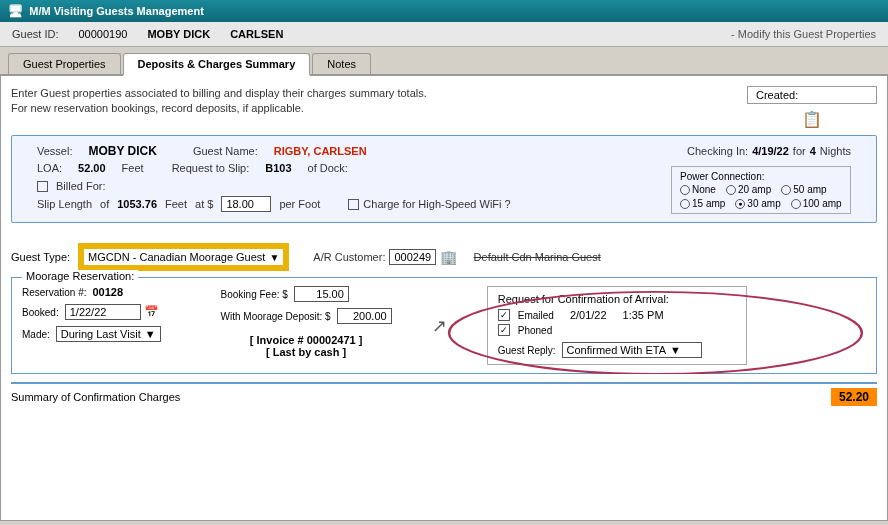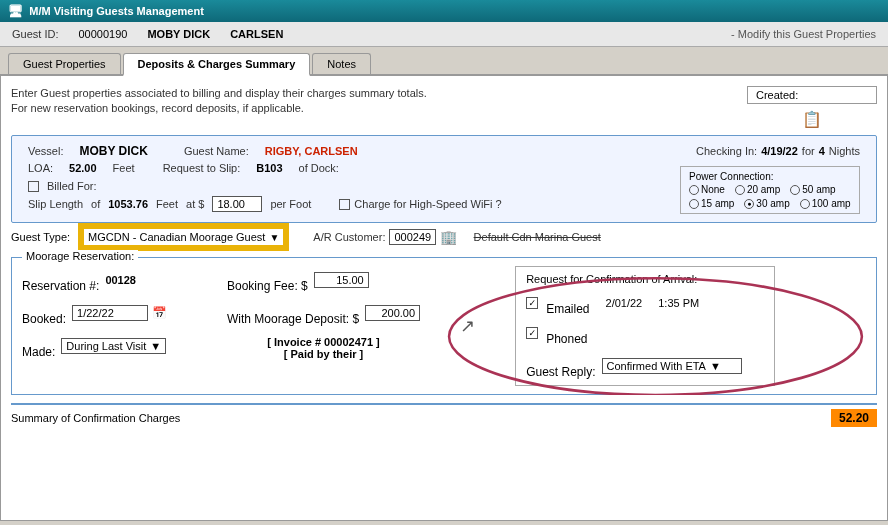--- a/index.html
+++ b/index.html
@@ -78,22 +78,22 @@
       min-width: 130px;
     }
     .created-icon {
       font-size: 16px;
       cursor: pointer;
     }
     
     .guest-details-box {
       border: 1px solid #6699cc;
       background: #f0f4ff;
-      padding: 8px 16px;
-      margin-bottom: 0;
+      padding: 8px 25px;
+      margin-bottom: 20px;
       border-radius: 2px;
     }
     
     .guest-row {
       display: flex;
       align-items: center;
       gap: 16px;
       margin-bottom: 4px;
       flex-wrap: nowrap;
     }
@@ -158,21 +158,21 @@
     .reservation-row {
       display: flex;
       align-items: flex-start;
       gap: 30px;
     }
     
     .left-col { display: flex; flex-direction: column; gap: 6px; }
     .mid-col { display: flex; flex-direction: column; gap: 6px; margin-left: 20px; }
     
     .res-field-row { display: flex; align-items: center; gap: 6px; }
-    .res-label { font-size: 12px; white-space: nowrap; margin-top: 13px; }
+    .res-label { font-size: 10px; white-space: nowrap; }
     .res-value { font-size: 11px; }
     
     .date-box { display: flex; align-items: center; gap: 4px; }
     .date-input { border: 1px solid #555; background: white; padding: 1px 4px; font-size: 11px; width: 76px; }
     .cal-icon { font-size: 12px; cursor: pointer; }
     
     .made-select { border: 1px solid #555; background: white; padding: 1px 4px; font-size: 11px; display: inline-flex; align-items: center; gap: 4px; }
     
     .fee-row { display: flex; align-items: center; gap: 6px; }
     .fee-input { border: 1px solid #555; background: white; padding: 1px 4px; font-size: 11px; width: 55px; text-align: right; }
@@ -382,21 +382,21 @@
           <div class="fee-row">
             <span class="res-label">Booking Fee: $</span>
             <input class="fee-input" type="text" value="15.00" style="">
           </div>
           <div class="fee-row">
             <span class="res-label">With Moorage Deposit: $</span>
             <input class="fee-input" type="text" value="200.00" style="">
           </div>
           <div style="margin-top:4px; text-align:center;">
             <div class="invoice-text">[ Invoice # 00002471 ]</div>
-            <div class="invoice-text">[ Paid by their ]</div>
+            <div class="invoice-text">[ Last by cash ]</div>
           </div>
         </div>
 
         <div style="display:flex; align-items:center; font-size:18px; color:#555; margin: 0 10px; align-self:center;">↗</div>
 
         <div class="confirmation-box" style="margin-left:0;">
           <div class="confirmation-title">Request for Confirmation of Arrival:</div>
           <div class="conf-row">
             <span class="check-box-sm">✓</span>
             <span class="res-label">Emailed</span>

